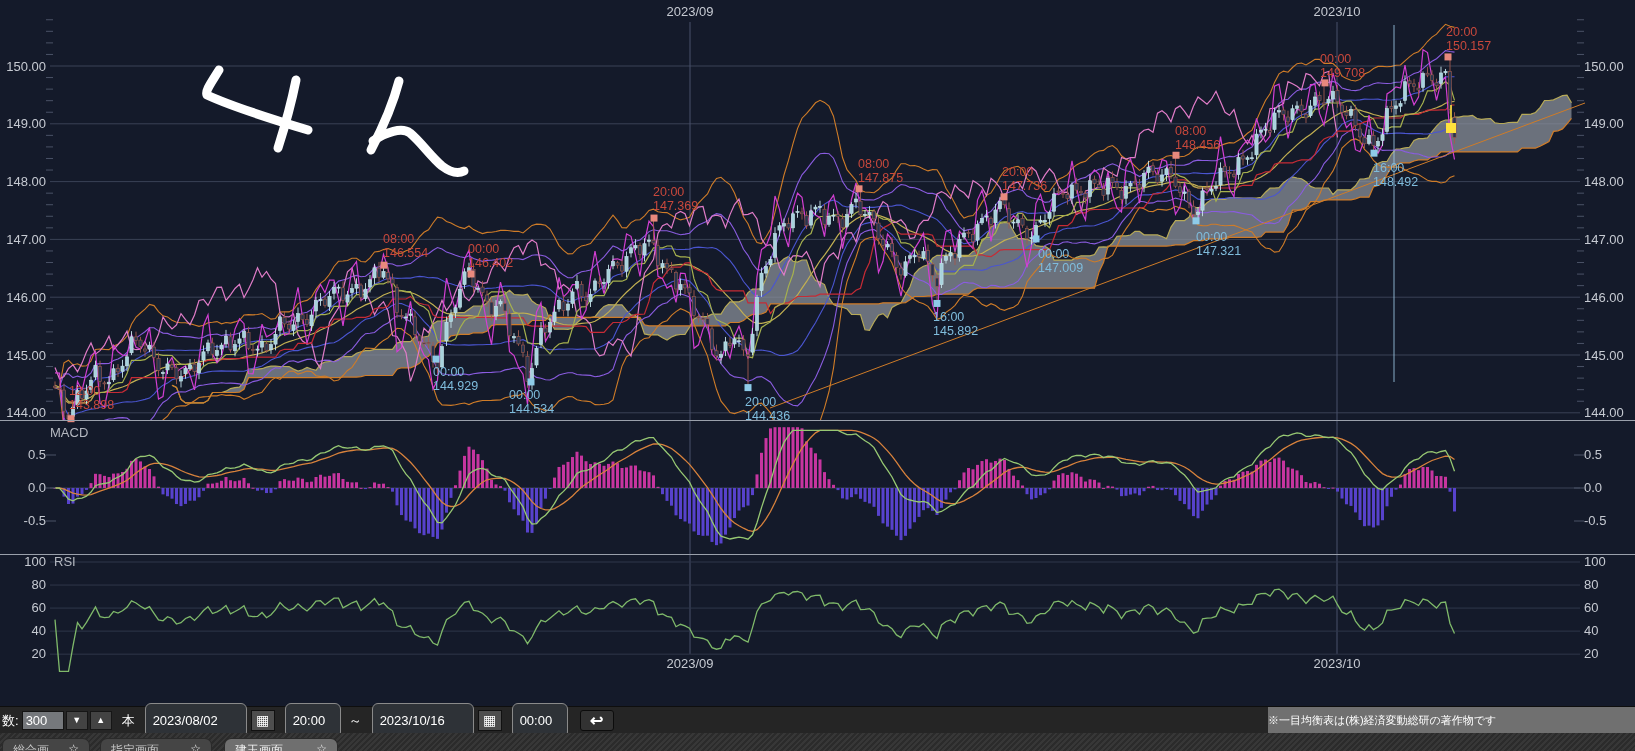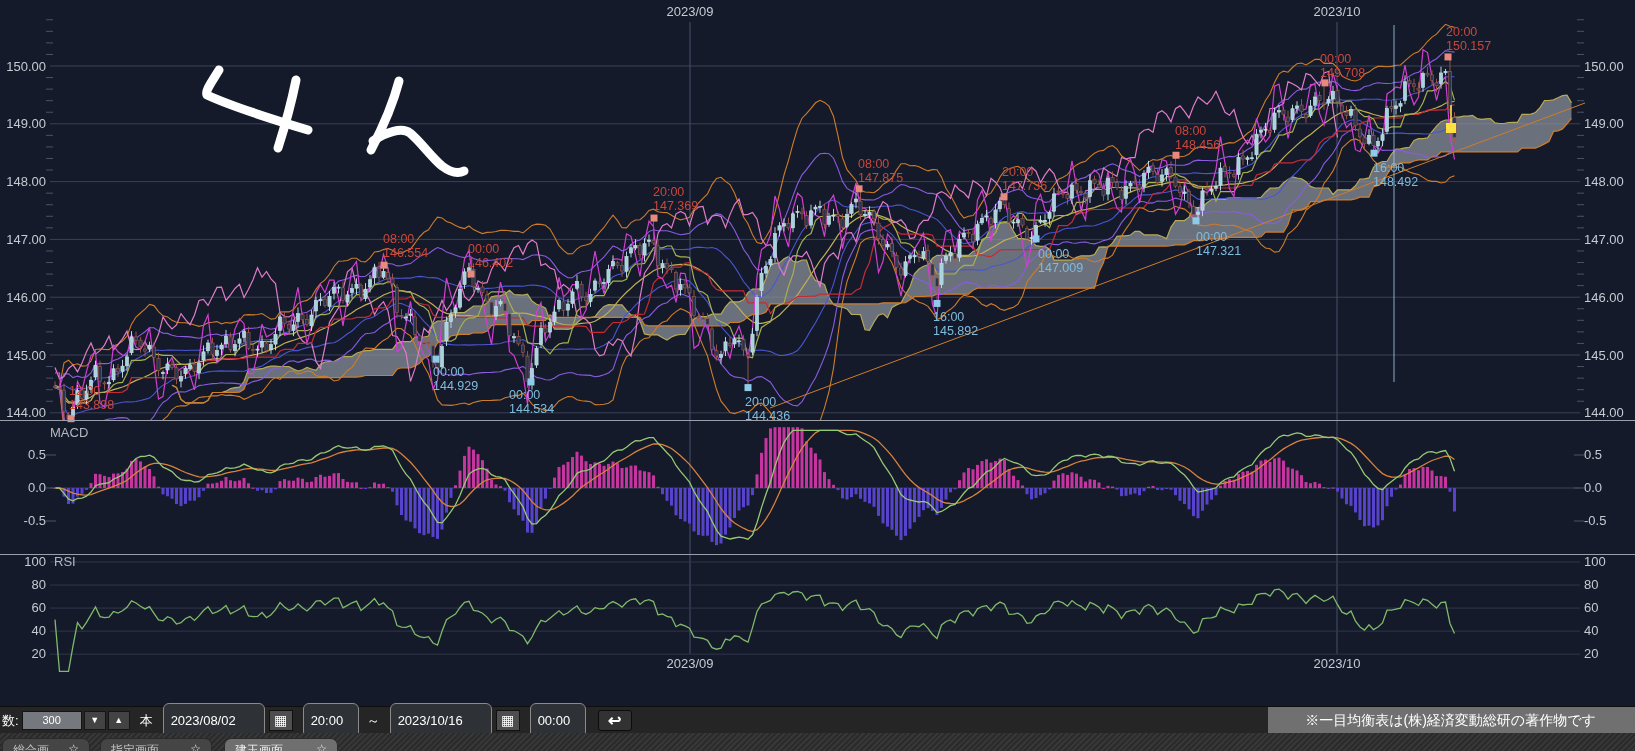--- a/index.html
+++ b/index.html
@@ -5,35 +5,35 @@
   html,body{margin:0;padding:0;background:#000;width:1635px;height:751px;overflow:hidden;
     font-family:"Liberation Sans",sans-serif;}
   #stage{position:relative;width:1635px;height:751px;background:#141a2a;overflow:hidden;}
   #chart-svg{position:absolute;left:0;top:0;}
   
   .toolbar{position:absolute;left:0;top:706px;width:1635px;height:27px;background:#252525;
     border-top:1px solid #0e0e0e;display:flex;align-items:center;color:#fff;font-size:13px;}
   .tb-left{display:flex;align-items:center;height:100%;padding-left:2px;}
   .tb-label{color:#fff;margin:0 3px 0 0;}
   .tb-count{background:#75787c;border:1px solid #141414;color:#fff;width:34px;height:17px;
-    line-height:17px;padding:0 12px;font-size:11px;text-align:center;}
+    line-height:17px;padding:0 3px;font-size:13px;}
   .tb-btn{background:#434343;border:1px solid #161616;color:#fff;width:22px;height:19px;
     font-size:9px;line-height:17px;text-align:center;margin-left:2px;padding:0;cursor:pointer;}
   .tb-unit{margin:0 10px;}
   .tb-field{background:#2e3237;border:1px solid #8a8a8a;color:#fff;height:17px;line-height:17px;
     padding:8px 7px;margin-right:4px;border-radius:6px;}
   .tb-date{width:86px;}
   .tb-time{width:40px;}
   .tb-cal{width:24px;height:21px;background:#4e4e4e;border:1px solid #111;color:#fff;
     font-size:14px;line-height:19px;text-align:center;margin-right:10px;padding:0;cursor:pointer;}
   .tb-tilde{margin:0 10px 0 4px;}
   .tb-refresh{width:34px;height:21px;background:#323232;border:1px solid #0c0c0c;border-radius:3px;
     color:#fff;font-weight:bold;font-size:16px;line-height:18px;text-align:center;margin-left:8px;cursor:pointer;}
   .tb-notice{position:absolute;right:0;top:0;width:365px;height:27px;background:#707070;
-    color:#fff;font-size:14px;line-height:27px;text-align:center;padding-right:2px;
+    color:#fff;font-size:11px;line-height:27px;text-align:left;padding-right:2px;
     white-space:nowrap;overflow:hidden;}
   
   .tabstrip{position:absolute;left:0;top:733px;width:1635px;height:18px;
     background:repeating-linear-gradient(135deg,#2b2b2b 0 2px,#373737 2px 4px);overflow:hidden;}
   .tab{position:absolute;top:5px;height:26px;border-radius:7px 7px 0 0;background:#454545;
     color:#c9c9c9;font-size:12px;padding:3px 10px 0 10px;box-sizing:border-box;
     display:flex;justify-content:space-between;cursor:pointer;border:1px solid #2a2a2a;border-bottom:none;}
   .tab.active{background:#6f6f6f;color:#f2f2f2;}
   .tab .pin{color:#e8e8e8;margin-left:8px;}
 </style>

